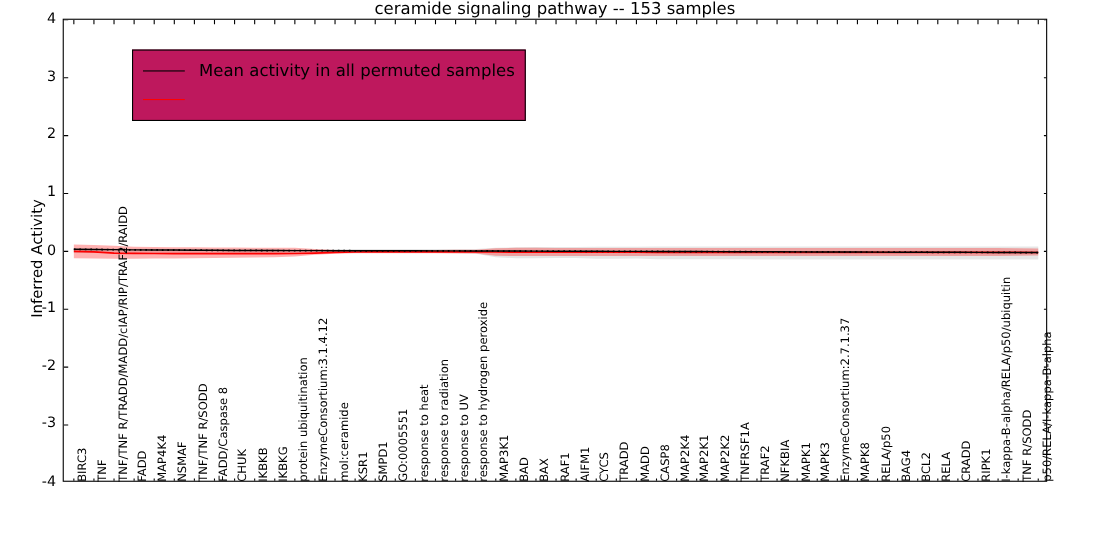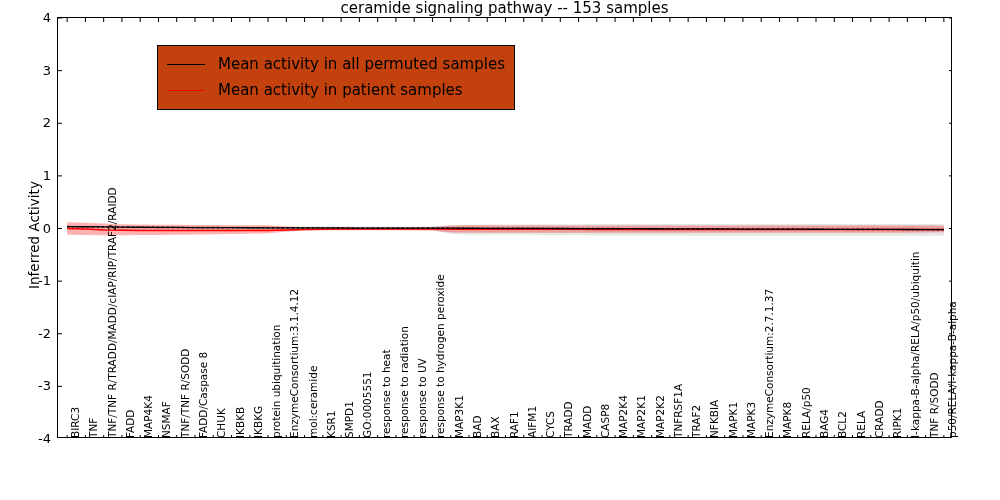--- a/index.html
+++ b/index.html
@@ -82,24 +82,23 @@
     font-size: 13.5px;
     color: #000;
     white-space: nowrap;
   }
 
   
   #legend {
     position: absolute;
     left: 62px; top: 27px;
     border: 1.2px solid #000;
-    background: #c2410c;
+    background: #be185d;
     padding: 5px 9px 6px 9px;
     z-index: 9;
-    margin-left: 37px;
   }
   .legend-row {
     display: flex;
     align-items: center;
     height: 26px;
   }
   .legend-swatch {
     width: 38px; height: 0;
     border-top: 1.4px solid #000;
     margin-right: 13px;
@@ -267,21 +266,20 @@
         </g>
     </svg>
 
     <div id="legend">
       <div class="legend-row">
         <span class="legend-swatch"></span>
         <span class="legend-text">Mean activity in all permuted samples</span>
       </div>
       <div class="legend-row">
         <span class="legend-swatch red"></span>
-        <span class="legend-text">Mean activity in patient samples</span>
       </div>
     </div>
   </div>
 
   <div id="xtick-layer">
       <div class="xtick-txt" style="left: 13.1327px; top: 0px;">BIRC3</div>
       <div class="xtick-txt" style="left: 31.398px; top: 0px;">TNF</div>
       <div class="xtick-txt" style="left: 49.6633px; top: 0px;">TNF/TNF R/TRADD/MADD/cIAP/RIP/TRAF2/RAIDD</div>
       <div class="xtick-txt" style="left: 67.9286px; top: 0px;">FADD</div>
       <div class="xtick-txt" style="left: 86.1939px; top: 0px;">MAP4K4</div>

